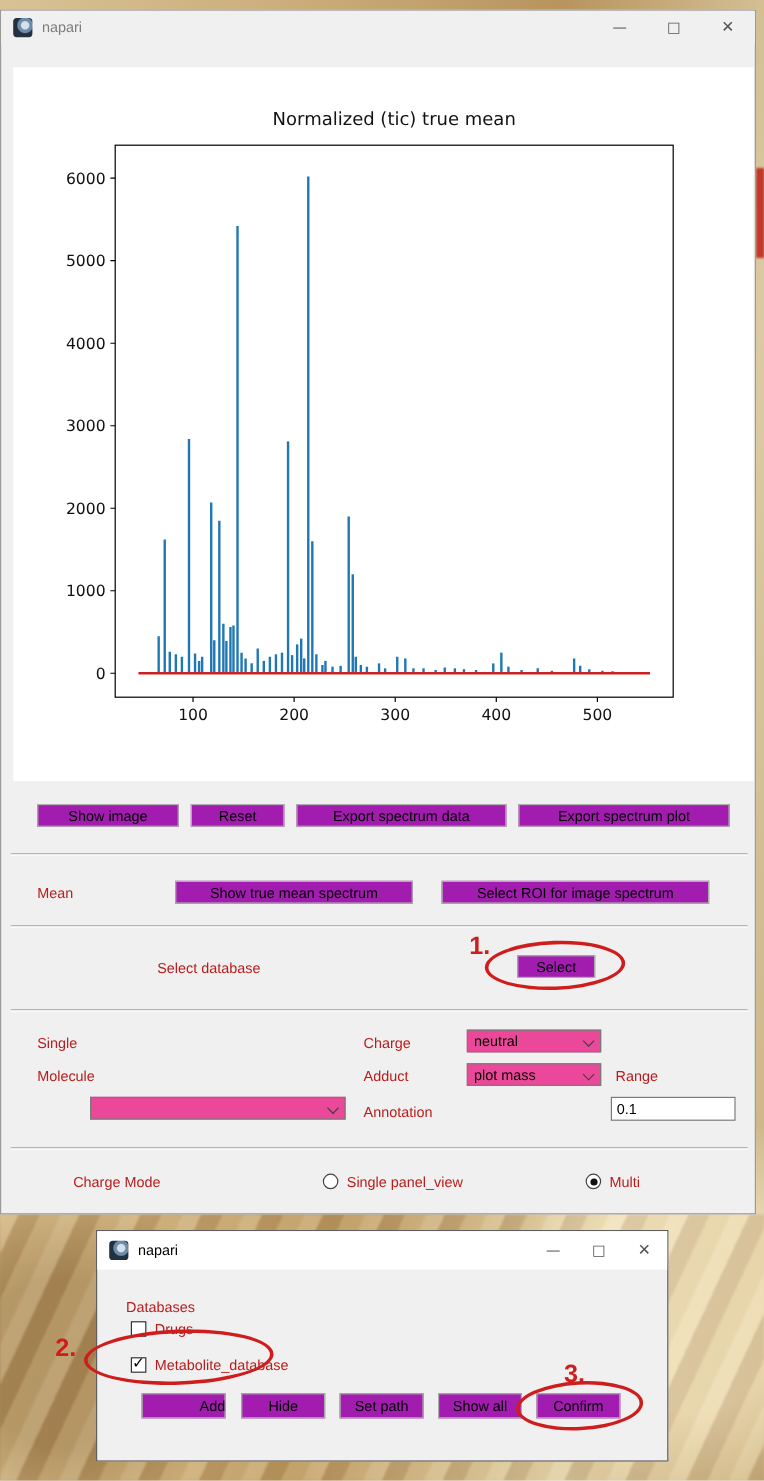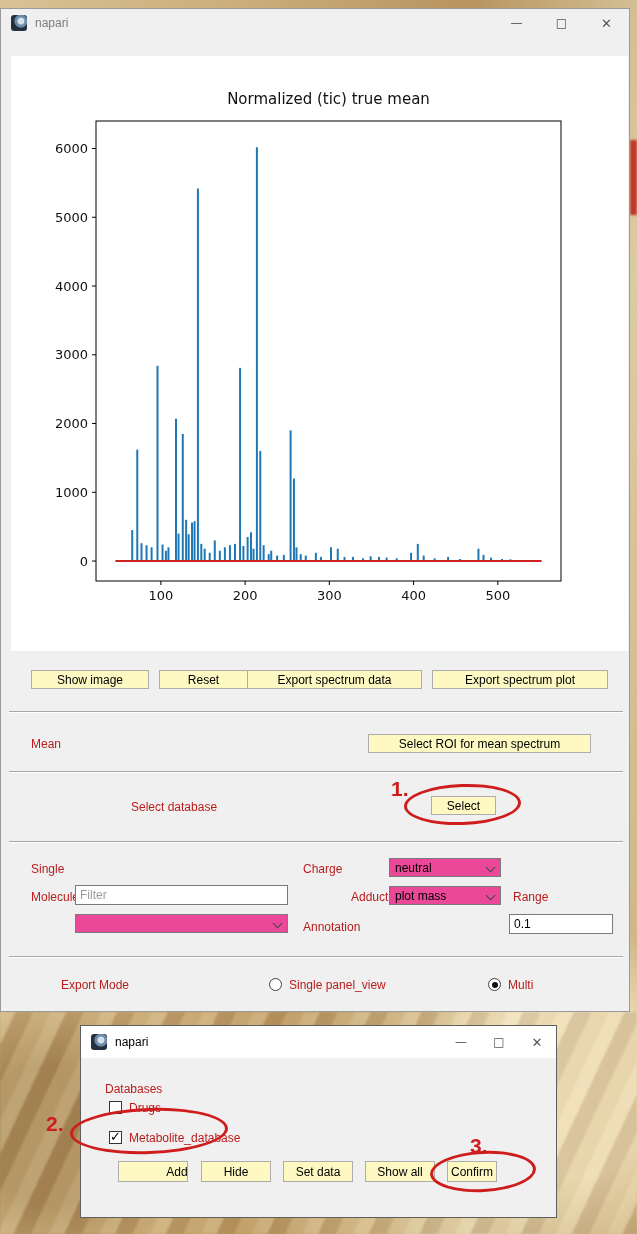--- a/index.html
+++ b/index.html
@@ -29,21 +29,21 @@
   .win-controls { position:absolute; right:0; top:0; height:100%; display:flex; }
   .wc { width:45px; height:100%; display:flex; align-items:center; justify-content:center;
         font-family:"DejaVu Sans", sans-serif; font-size:12px; color:#555; cursor:default; }
   .wc.close { font-size:13px; }
 
   
   .plot-panel { position:absolute; left:10px; top:47px; width:617px; height:595px; background:#ffffff; }
   .plot-panel svg { display:block; }
 
   
-  .btn { position:absolute; height:19px; background:#fef9c3; border:1px solid #adadad;
+  .btn { position:absolute; height:19px; background:#a21caf; border:1px solid #adadad;
          font-size:12px; color:#000; display:flex; align-items:center; justify-content:center; cursor:default; }
   .lbl { position:absolute; font-size:12px; color:#b91c1c; white-space:nowrap; }
   .sep { position:absolute; left:8px; width:614px; height:2px;
          border-top:1px solid #a6a6a6; border-bottom:1px solid #ffffff; }
   .tinput { position:absolute; height:20px; border:1px solid #7a7a7a; background:#fff;
             font-size:12px; font-family:"Liberation Sans", sans-serif; padding:0 4px; color:#000; }
   .tinput::placeholder { color:#9a9a9a; }
   .combo { position:absolute; height:19px; background:#ec4899; border:1px solid #7a7a7a;
            font-size:12px; display:flex; align-items:center; padding:0 20px 0 5px; cursor:default; }
   .combo .chev { position:absolute; right:6px; top:5px; width:7px; height:7px;
@@ -172,62 +172,62 @@
           <line x1="467.44565217391306" y1="505.05979073243645" x2="467.44565217391306" y2="492.6831091180867" stroke="#1f77b4" stroke-width="2"></line>
           <line x1="472.5" y1="505.05979073243645" x2="472.5" y2="498.8714499252616" stroke="#1f77b4" stroke-width="2"></line>
           <line x1="480.08152173913044" y1="505.05979073243645" x2="480.08152173913044" y2="501.6218236173393" stroke="#1f77b4" stroke-width="2"></line>
           <line x1="491.0326086956522" y1="505.05979073243645" x2="491.0326086956522" y2="502.99701046337816" stroke="#1f77b4" stroke-width="2"></line>
           <line x1="499.45652173913044" y1="505.05979073243645" x2="499.45652173913044" y2="503.3408071748879" stroke="#1f77b4" stroke-width="2"></line>
           <line x1="104.375" y1="505.05979073243645" x2="530.625" y2="505.05979073243645" stroke="#cc2222" stroke-width="2"></line>
         </svg>
     </div>
 
     <div class="btn" style="left:30px;  top:661px; width:118px;">Show image</div>
-    <div class="btn" style="left:158px; top:661px; width:89px;">Reset</div>
+    <div class="btn" style="left:158px; top:661px; width:78px;">Reset</div>
     <div class="btn" style="left:431px; top:661px; width:176px;">Export spectrum plot</div>
     <div class="btn" style="left:246px; top:661px; width:175px;">Export spectrum data</div>
 
     <div class="sep" style="top:702px;"></div>
 
     <span class="lbl" style="left:30px; top:728px;">Mean</span>
-    <div class="btn" style="left:367px; top:725px; width:223px;">Select ROI for mean spectrum</div>
+    <div class="btn" style="left:145px; top:725px; width:198px;">Show true mean spectrum</div>
+    <div class="btn" style="left:367px; top:725px; width:223px;">Select ROI for image spectrum</div>
 
     <div class="sep" style="top:762px;"></div>
 
     <span class="lbl" style="left:130px; top:791px;">Select database</span>
     <div class="btn" style="left:430px; top:787px; width:65px;">Select</div>
 
     <div class="sep" style="top:832px;"></div>
 
     <span class="lbl" style="left:30px;  top:853px;">Single</span>
     <span class="lbl" style="left:302px; top:853px;">Charge</span>
     <div class="combo" style="left:388px; top:849px; width:112px;">
       <span>neutral</span>
       <span class="chev"></span>
     </div>
 
     <span class="lbl" style="left:30px;  top:881px;">Molecule</span>
-    <input class="tinput" style="left: 74px; top: 876px; width: 213px;" placeholder="Filter">
-    <span class="lbl" style="left:302px; top:881px;margin-left:48px;">Adduct</span>
+    <span class="lbl" style="left:302px; top:881px;">Adduct</span>
     <div class="combo" style="left:388px; top:877px; width:112px;">
       <span>plot mass</span>
       <span class="chev"></span>
     </div>
     <span class="lbl" style="left:512px; top:881px;">Range</span>
 
     <div class="combo" style="left:74px; top:905px; width:213px;">
       <span></span>
       <span class="chev"></span>
     </div>
     <span class="lbl" style="left:302px; top:911px;">Annotation</span>
     <input class="tinput" style="left: 508px; top: 905px; width: 104px;" value="0.1">
 
     <div class="sep" style="top:947px;"></div>
 
-    <span class="lbl" style="left:60px; top:969px;">Export Mode</span>
+    <span class="lbl" style="left:60px; top:969px;">Charge Mode</span>
     <span class="radio" style="left:268px; top:969px;"></span>
     <span class="lbl" style="left:288px; top:969px;">Single panel_view</span>
     <span class="radio on" style="left:487px; top:969px;"></span>
     <span class="lbl" style="left:507px; top:969px;">Multi</span>
   </div>
 
   <div class="win dlg">
     <div class="titlebar">
       <span class="app-icon"></span>
       <span class="win-title">napari</span>
@@ -241,23 +241,23 @@
     <span class="lbl" style="left:24px; top:56px;">Databases</span>
 
     <span class="checkbox" style="left:28px; top:75px;"></span>
     <span class="lbl" style="left:48px; top:75px;">Drugs</span>
 
     <span class="checkbox on" style="left:28px; top:105px;"></span>
     <span class="lbl" style="left:48px; top:105px;">Metabolite_database</span>
 
     <div class="btn" style="left:37px;  top:135px; width:70px; height:21px;padding-left:48px;">Add</div>
     <div class="btn" style="left:120px; top:135px; width:70px; height:21px;">Hide</div>
-    <div class="btn" style="left:202px; top:135px; width:70px; height:21px;">Set data</div>
+    <div class="btn" style="left:202px; top:135px; width:70px; height:21px;">Set path</div>
     <div class="btn" style="left:284px; top:135px; width:70px; height:21px;">Show all</div>
-    <div class="btn" style="left:366px; top:135px; width:50px; height:21px;">Confirm</div>
+    <div class="btn" style="left:366px; top:135px; width:70px; height:21px;">Confirm</div>
   </div>
 
   <span class="mark-num" style="left:391px; top:777px;">1.</span>
   <div class="mark-ellipse" style="left:404px; top:784px; width:117px; height:41px; transform:rotate(-2deg);"></div>
 
   <span class="mark-num" style="left:46px; top:1112px;">2.</span>
   <div class="mark-ellipse" style="left:70px; top:1108px; width:158px; height:46px; transform:rotate(-2deg);"></div>
 
   <span class="mark-num" style="left:470px; top:1134px;">3.</span>
   <div class="mark-ellipse" style="left:430px; top:1151px; width:106px; height:41px; transform:rotate(-3deg);"></div>

